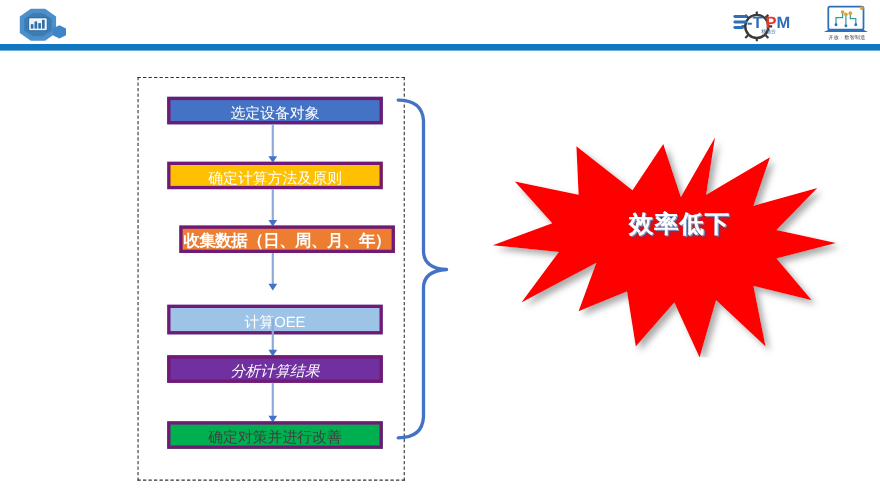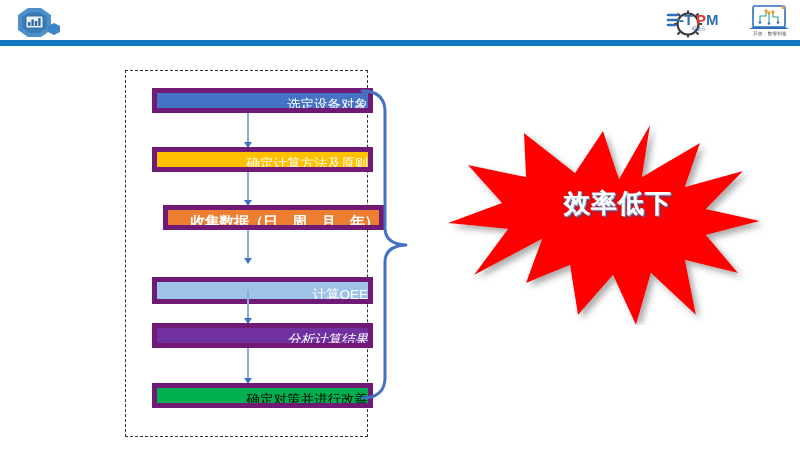--- a/index.html
+++ b/index.html
@@ -84,28 +84,28 @@
     left: 125px; top: 70px;
     width: 243px; height: 367px;
     border: 1.5px dashed #333333;
     box-sizing: border-box;
   }
 
   
   .flow-box {
     position: absolute;
     left: 152px;
-    width: 221px;
+    width: 196px;
     height: 25px;
     box-sizing: border-box;
-    border: 5px solid #701a75;
+    border: 3px solid #701a75;
     color: #ffffff;
     font-size: 13.5px;
     line-height: 23px;
-    text-align: right;
+    text-align: center;
     white-space: nowrap;
     overflow: hidden;
   }
   .flow-box.b1 { top: 88px;  background: #4472c4; }
   .flow-box.b2 { top: 147px; background: #ffc000; }
   .flow-box.b3 { top: 205px; background: #ed7d31;
                  font-size: 15px; font-weight: bold; letter-spacing: -0.5px; margin-left: 11px; }
   .flow-box.b4 { top: 277px; background: #9dc3e6; height: 27px; line-height: 25px; }
   .flow-box.b5 { top: 323px; background: #7030a0; font-style: italic; }
   .flow-box.b6 { top: 383px; background: #00b050; }
@@ -144,21 +144,21 @@
     position: absolute;
     left: 438px; top: 125px;
     width: 350px; height: 200px;
   }
   #burst-text {
     position: absolute;
     left: 518px;
     top: 186px;
     width: 200px;
     text-align: center;
-    font-size: 26px;
+    font-size: 22px;
     font-weight: bold;
     line-height: 35px;
     color: #ffffff;
     text-shadow: 1px 1px 0 #7f9dc9, 2px 2px 3px rgba(60,80,120,0.75),
                  -0.5px -0.5px 0 #bcd0ea;
     letter-spacing: 1px;
     white-space: nowrap;
     pointer-events: none;
   }
   #burst-text .line { display: block; }
@@ -260,21 +260,21 @@
 <div class="flow-box b4" style="background: rgb(157, 195, 230); color: rgb(255, 255, 255);">计算OEE</div>
 <div class="connector c4" style="background: rgb(143, 170, 220);">
   <div class="arrow" style="border-top-color: rgb(68, 114, 196);"></div>
 </div>
 
 <div class="flow-box b5" style="background: rgb(112, 48, 160); color: rgb(255, 255, 255);">分析计算结果</div>
 <div class="connector c5" style="background: rgb(143, 170, 220);">
   <div class="arrow" style="border-top-color: rgb(68, 114, 196);"></div>
 </div>
 
-<div class="flow-box b6" style="background: rgb(0, 176, 80); color: #000000;">确定对策并进行改善</div>
+<div class="flow-box b6" style="background: rgb(0, 176, 80); color: #404040;">确定对策并进行改善</div>
 
 <div id="brace">
   <svg width="70" height="313" viewBox="0 0 70 313">
     <path d="M2 3 Q24 3 25 22 L25 140 Q25 156 46 157 Q25 158 25 174 L25 291 Q24 310 2 310" fill="none" stroke="#4472c4" stroke-width="3" stroke-linecap="round" stroke-linejoin="round"></path>
   </svg>
 </div>
 
 <div id="starburst">
   <svg width="350" height="200" viewBox="0 0 350 200">
     <defs>

